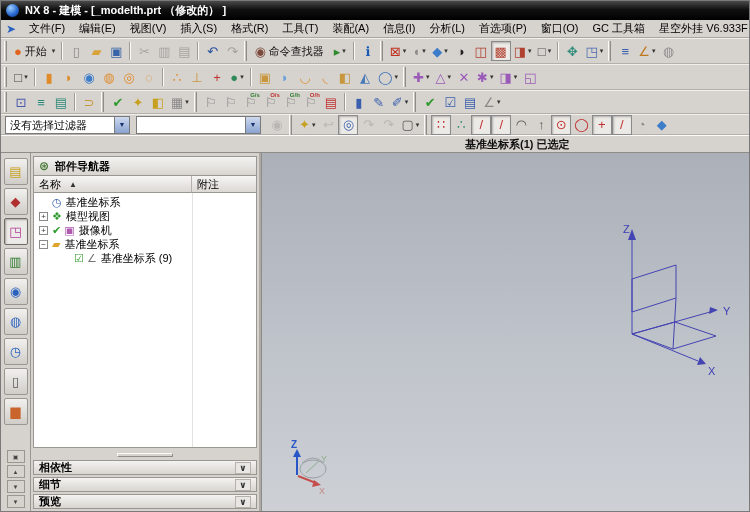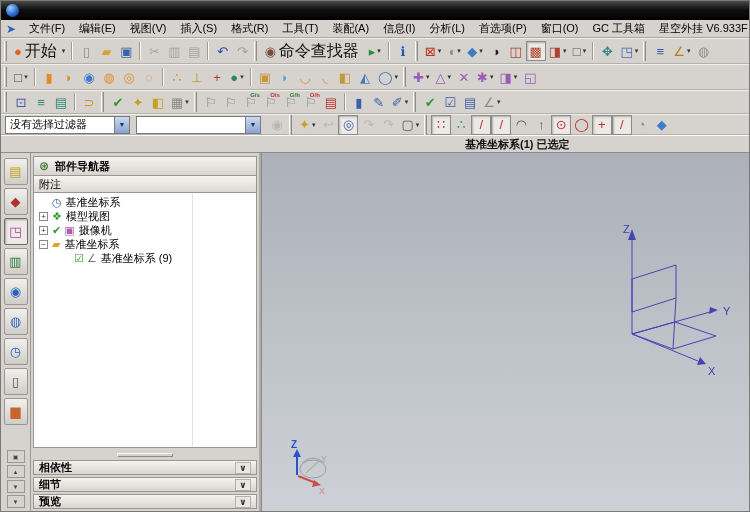--- a/index.html
+++ b/index.html
@@ -24,28 +24,28 @@
   .tb-row { display:flex; align-items:center; background:#d6d3ce;
     border-top:1px solid #f0efec; border-bottom:1px solid #b4b1ac; padding-left:1px; }
   #tb-row1,#tb-row2 { height:26px; }
   #tb-row3 { height:24px; }
   .sel-row { height:21px; }
   .tb-btn { height:20px; min-width:20px; display:flex; align-items:center; justify-content:center;
     padding:0 2px; border:1px solid transparent; position:relative; cursor:default; }
   .tb-btn.pressed { border:1px solid #8a8a8a; background:#eceae6; box-shadow: inset 1px 1px 2px rgba(0,0,0,.25); }
   .tb-btn.disabled { opacity:.38; filter:grayscale(1); }
   .tb-glyph { font-size:13px; line-height:1; }
-  .tb-lbl { font-size:16px; color:#111; padding:0 3px; white-space:nowrap; }
+  .tb-lbl { font-size:11px; color:#111; padding:0 3px; white-space:nowrap; }
   .tb-dd { font-size:7px; color:#333; margin-left:2px; }
   .tb-sup { position:absolute; top:-1px; right:0px; font-size:6px; font-weight:bold; line-height:1; }
   .tb-sep { width:2px; height:18px; border-left:1px solid #9e9b96; border-right:1px solid #fbfaf8; margin:0 3px; }
   .tb-grip { width:3px; height:20px; margin:0 4px 0 2px; background:#c6c3be;
     border-left:1px solid #fbfaf8; border-right:1px solid #8f8c87; }
   
-  .combo { display:flex; align-items:center; height:18px; width:125px; background:#fff;
+  .combo { display:flex; align-items:flex-end; height:18px; width:125px; background:#fff;
     border:1px solid #7a7a7a; margin-right:6px; padding-left:4px; flex:none; }
   .combo-val { flex:1; white-space:nowrap; overflow:hidden; }
   .combo-arrow { width:15px; height:16px; flex:none; margin-left:auto;
     background:linear-gradient(180deg,#cdd9ef,#8aa3d0); color:#17306b; display:flex;
     align-items:center; justify-content:center; font-size:7px; border-left:1px solid #7a7a7a; }
   
   .cuebar { height:18px; background:#d6d3ce; border-top:1px solid #fbfaf8;
     border-bottom:1px solid #8f8c87; display:flex; align-items:center; }
   .cue-msg { margin-left:464px; font-weight:bold; color:#111; white-space:nowrap; }
   
@@ -89,20 +89,21 @@
   
   .viewport { flex:1; position:relative; border-left:1px solid #8f8c87;
     background:linear-gradient(180deg,#abb0b9 0%, #bfc3ca 55%, #cdd1d6 100%); }
   .viewport svg { position:absolute; inset:0; }
 </style>
 </head>
 <body>
 
 <div class="titlebar">
   <span class="nx-logo"></span>
+  <span>NX 8 - 建模 - [_modelth.prt （修改的） ]</span>
 </div>
 
 <div class="menubar">
   <span class="menu-logo">➤</span>
   <div id="menu-items">
       <span class="menu-item">文件(F)</span>
       <span class="menu-item">编辑(E)</span>
       <span class="menu-item">视图(V)</span>
       <span class="menu-item">插入(S)</span>
       <span class="menu-item">格式(R)</span>
@@ -498,20 +499,24 @@
         <div class="res-small">▼</div>
       </div>
   </div>
 
   <div class="panel">
     <div class="panel-title">
       <span class="pin">⊛</span>
       <span>部件导航器</span>
     </div>
     <div class="grid-header">
+      <div class="gh-cell gh-name">
+        <span>名称</span>
+        <span class="sort">▲</span>
+      </div>
       <div class="gh-cell gh-note">
         <span>附注</span>
       </div>
     </div>
     <div class="tree" id="tree">
       <div class="tree-colline"></div>
     <div class="tree-row">
           <span class="exp-spacer"></span>
           <span class="t-icon" style="color: rgb(58, 95, 174);">◷</span>
           <span>基准坐标系</span>

